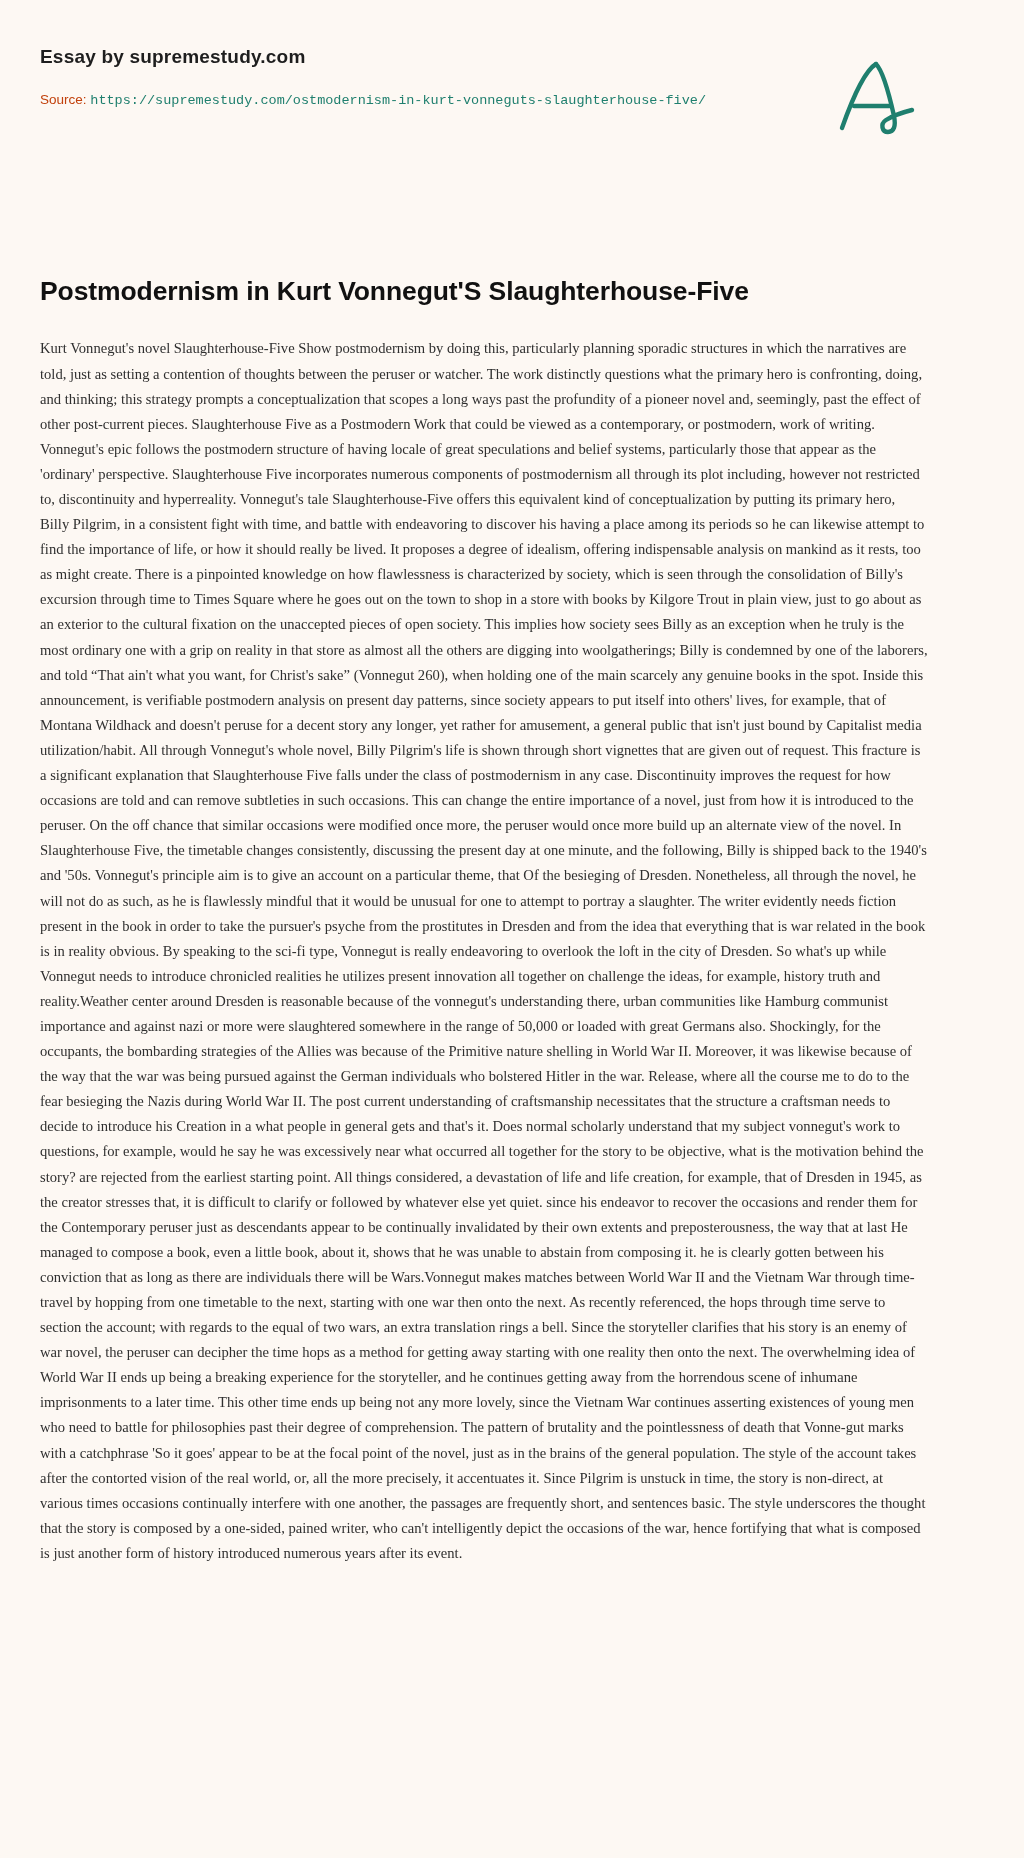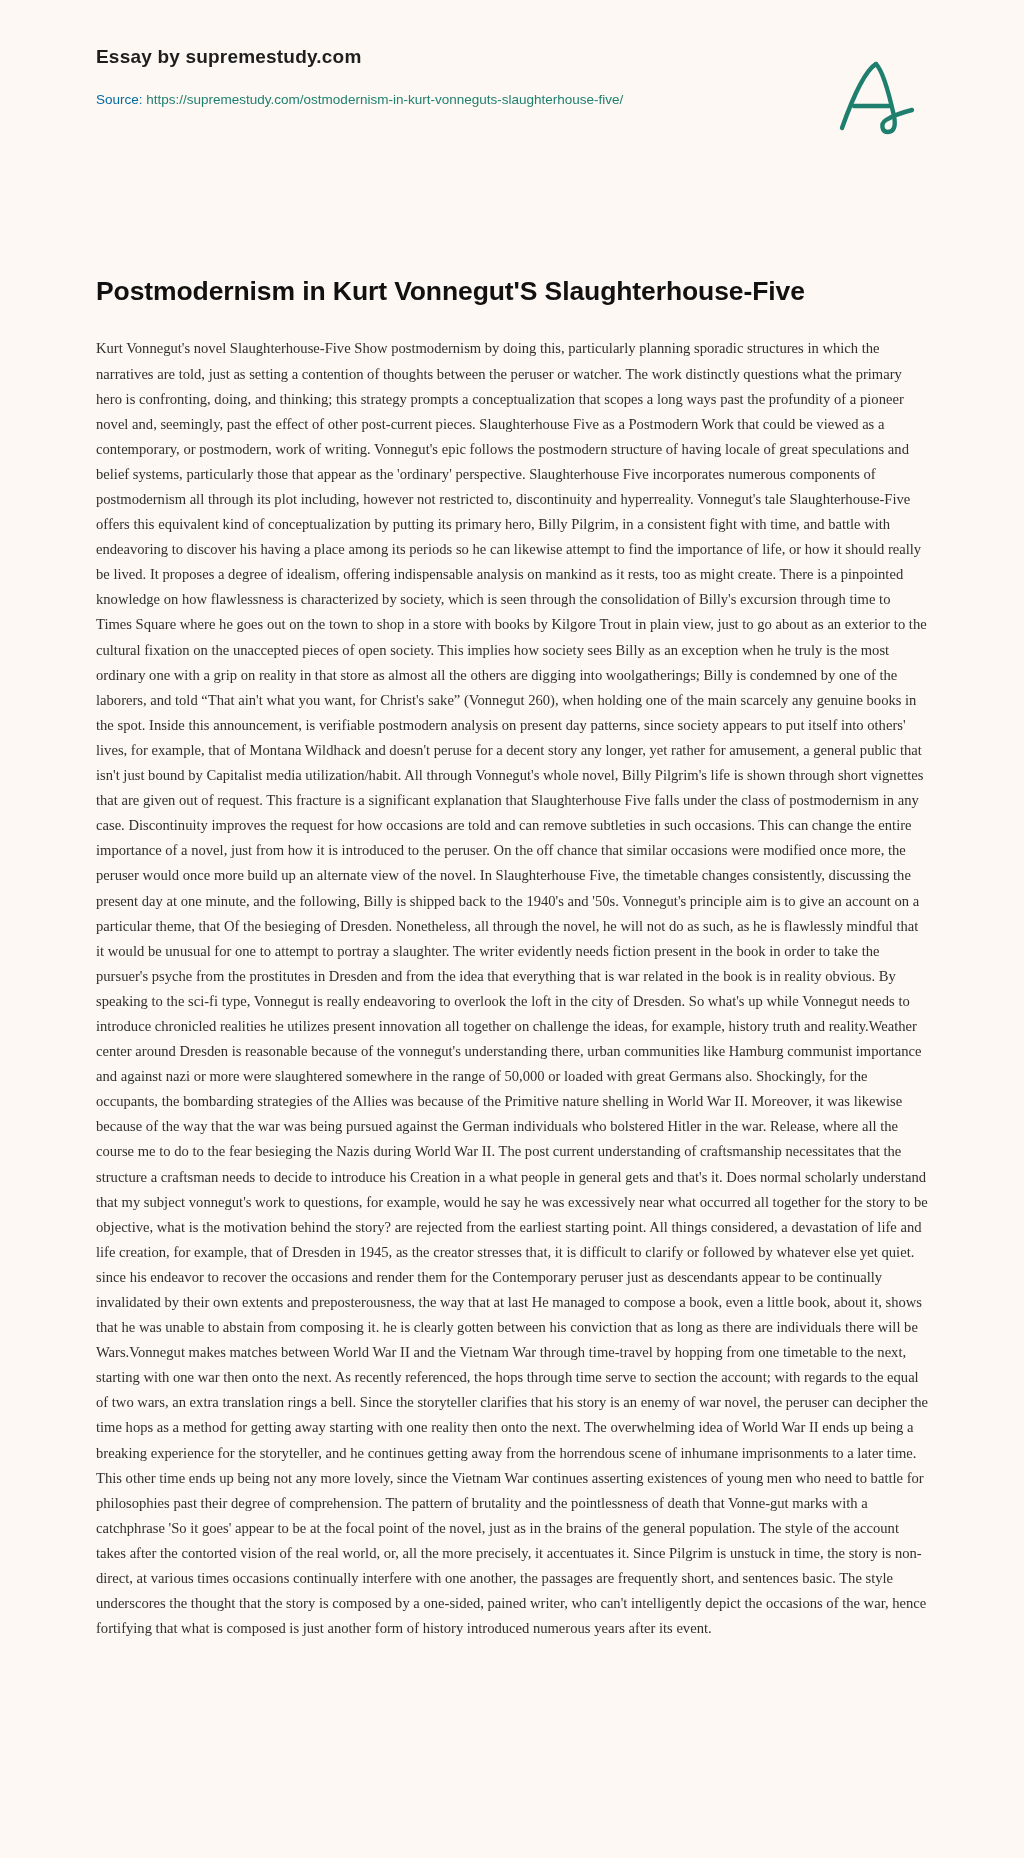--- a/index.html
+++ b/index.html
@@ -10,47 +10,48 @@
   body {
     width: 1024px;
     min-height: 1858px;
     font-family: "Liberation Sans", sans-serif;
     color: #2b2b2b;
     -webkit-font-smoothing: antialiased;
   }
   .page {
     width: 1024px;
     box-sizing: border-box;
-    padding: 46px 96px 40px 96px;
+    padding: 46px 96px 40px 40px;
     position: relative;
   }
   .masthead {
     position: relative;
     min-height: 112px;
   }
   .brand {
     font-size: 19px;
     font-weight: bold;
     color: #1e1e1e;
     letter-spacing: 0.2px;
     margin: 0 0 22px 0;
     line-height: 1.2;
   }
   .source-line {
     font-size: 13.5px;
     color: #6d6d6d;
     line-height: 1.4;
   }
   .source-label {
-    color: #0369a1;
+    color: #c2410c;
   }
   .source-url {
     color: #1f7f6e;
     text-decoration: none;
     word-break: break-all;
+    font-family: Liberation Mono, monospace;
   }
 
   .logo {
     position: absolute;
     right: 8px;
     top: 8px;
     width: 92px;
     height: 86px;
   }
   .logo svg { display: block; }

